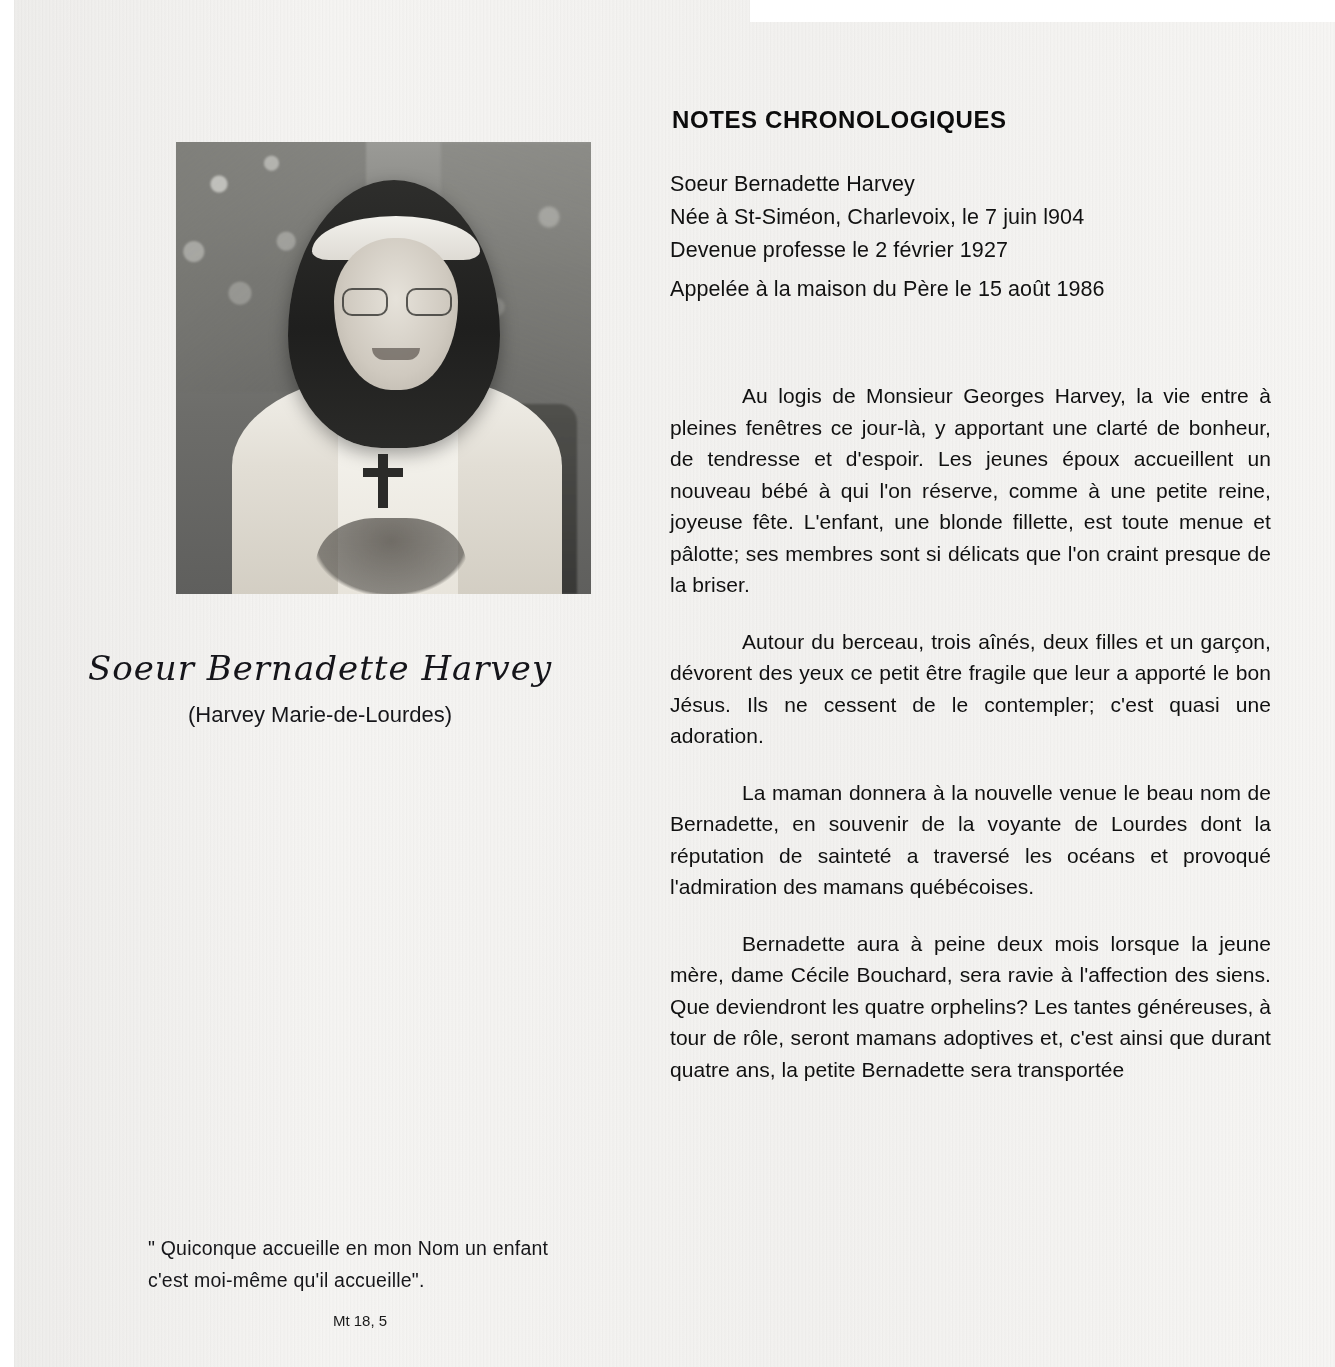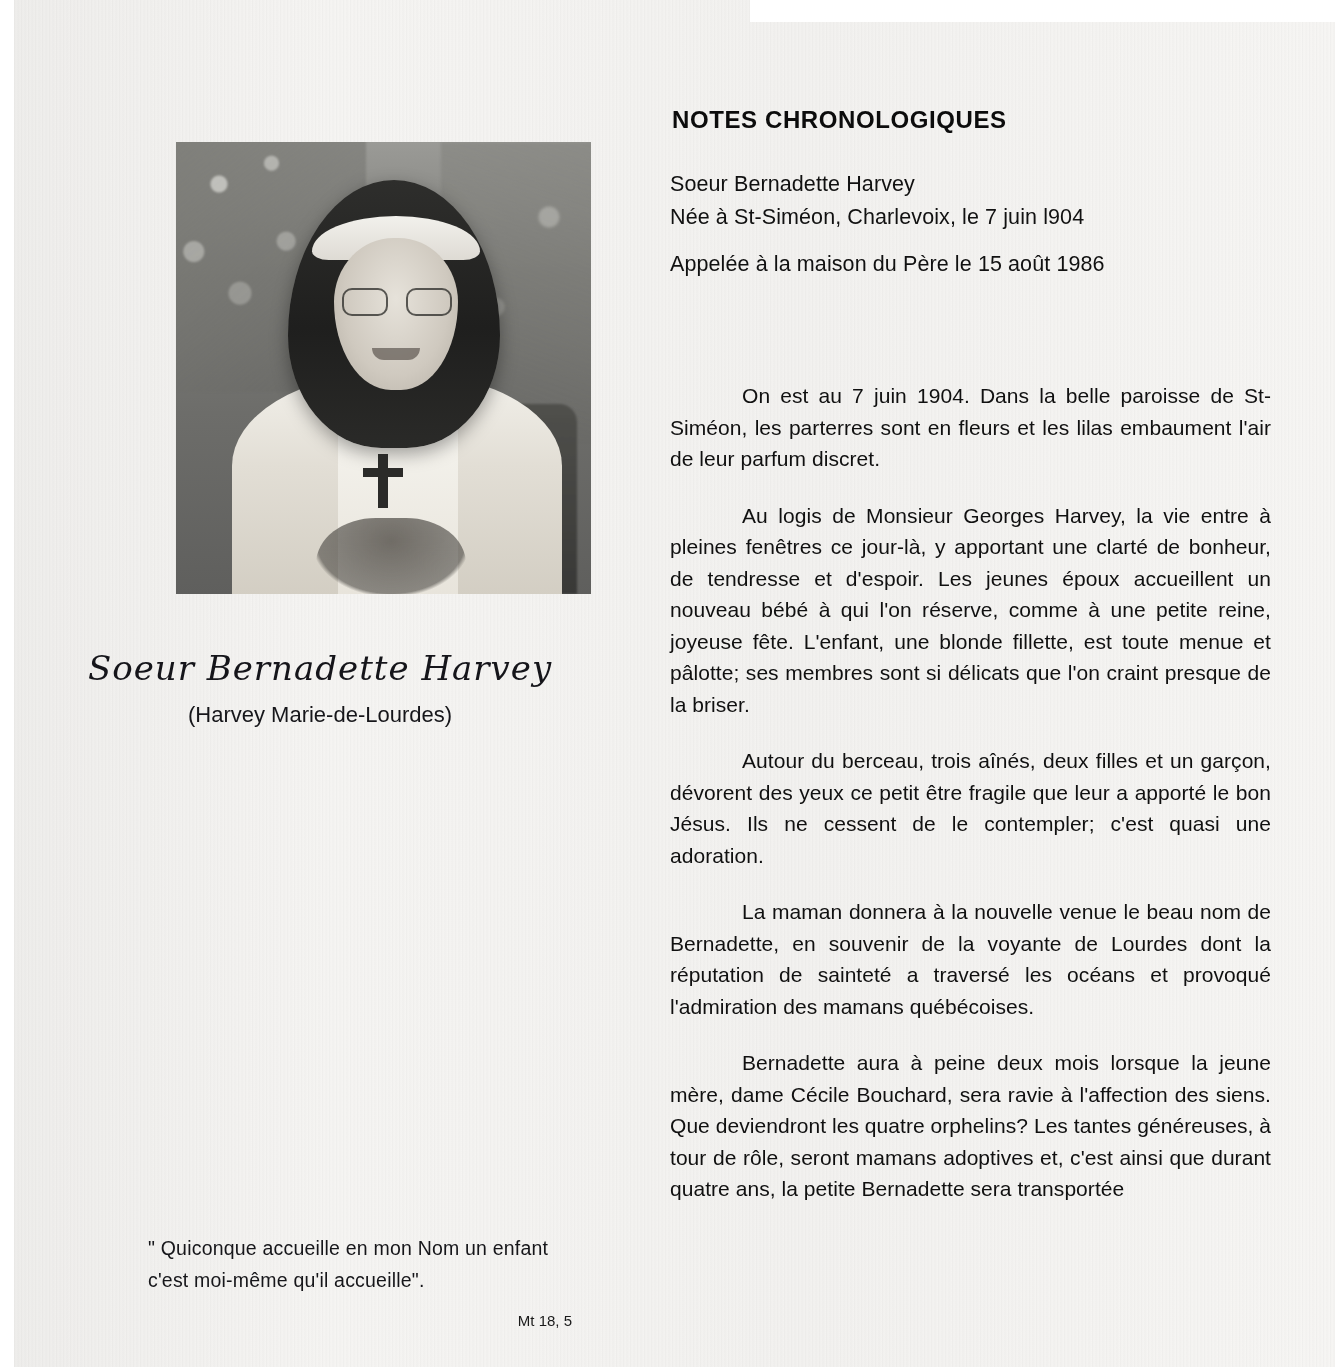--- a/index.html
+++ b/index.html
@@ -191,21 +191,21 @@
     width: 480px;
   }
   .quote-line {
     font-size: 19.5px;
     line-height: 32px;
     color: #16161a;
     letter-spacing: 0.2px;
   }
   .quote-ref {
     margin-top: 16px;
-    text-align: right;
+    text-align: center;
     font-size: 15px;
     color: #1a1a1a;
     padding-right: 56px;
   }
 
   
   .right-col {
     position: absolute;
     left: 668px;
     top: 8px;
@@ -227,21 +227,21 @@
     top: 160px;
     width: 600px;
   }
   .chrono .line {
     font-size: 21.5px;
     line-height: 33px;
     color: #111;
     letter-spacing: 0.1px;
   }
   .chrono .line.last {
-    margin-top: 14px;
+    margin-top: 6px;
   }
   .body-text {
     position: absolute;
     left: 2px;
     top: 372px;
     width: 601px;
   }
   .para {
     font-size: 21px;
     line-height: 31.5px;
@@ -293,24 +293,24 @@
       <div class="quote-ref">Mt 18, 5</div>
     </div>
   </div>
 
   <div class="right-col">
     <div class="section-title">NOTES CHRONOLOGIQUES</div>
 
     <div class="chrono">
       <div class="line">Soeur Bernadette Harvey</div>
       <div class="line">Née à St-Siméon, Charlevoix, le 7 juin l904</div>
+      <div class="line">Devenue professe le 2 février 1927</div>
       <div class="line last">Appelée à la maison du Père le 15 août 1986</div>
     </div>
 
     <div class="body-text">
-      <p class="para">On est au 7 juin 1904. Dans la belle paroisse de St-Siméon, les parterres sont en fleurs et les lilas embaument l'air de leur parfum discret.</p>
       <p class="para">Au logis de Monsieur Georges Harvey, la vie entre à pleines fenêtres ce jour-là, y apportant une clarté de bonheur, de tendresse et d'espoir.  Les jeunes époux accueillent un nouveau bébé à qui l'on réserve, comme à une petite reine, joyeuse fête. L'enfant, une blonde fillette, est toute menue et pâlotte; ses membres sont si délicats que l'on craint presque de la briser.</p>
       <p class="para">Autour du berceau, trois aînés, deux filles et un garçon, dévorent des yeux ce petit être fragile que leur a apporté le bon Jésus.  Ils ne cessent de le contempler; c'est quasi une adoration.</p>
       <p class="para">La maman donnera à la nouvelle venue le beau nom de Bernadette, en souvenir de la voyante de Lourdes dont la réputation de sainteté a traversé les océans et provoqué l'admiration des mamans québécoises.</p>
       <p class="para tight">Bernadette aura à peine deux mois lorsque la jeune mère, dame Cécile Bouchard, sera ravie à l'affection des siens.  Que deviendront les quatre orphelins?  Les tantes généreuses, à tour de rôle, seront mamans adoptives et, c'est ainsi que durant quatre ans, la petite Bernadette sera transportée</p>
     </div>
   </div>
 </div>
 
 </body></html>

